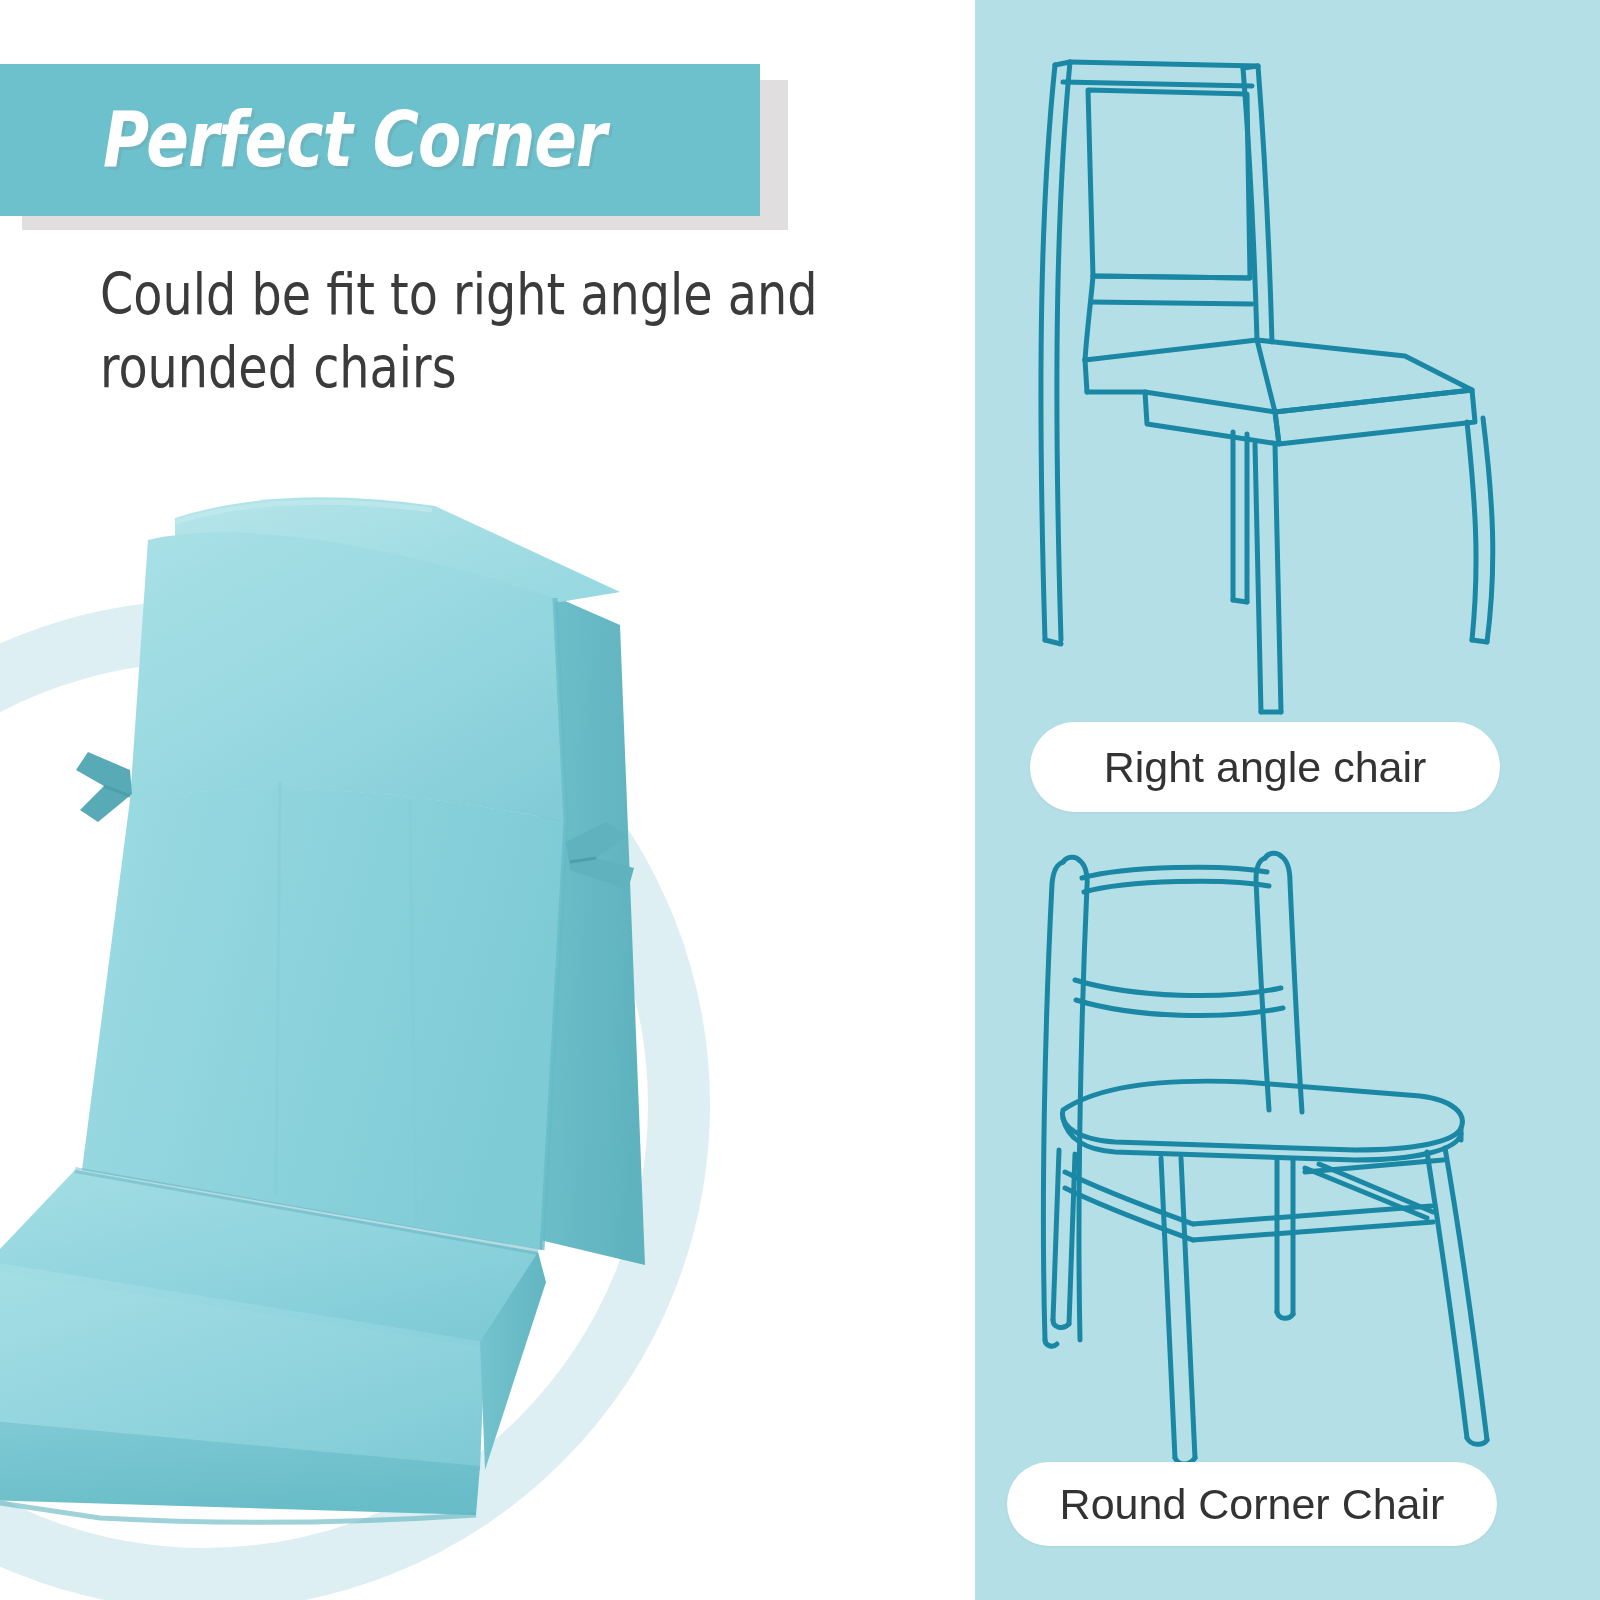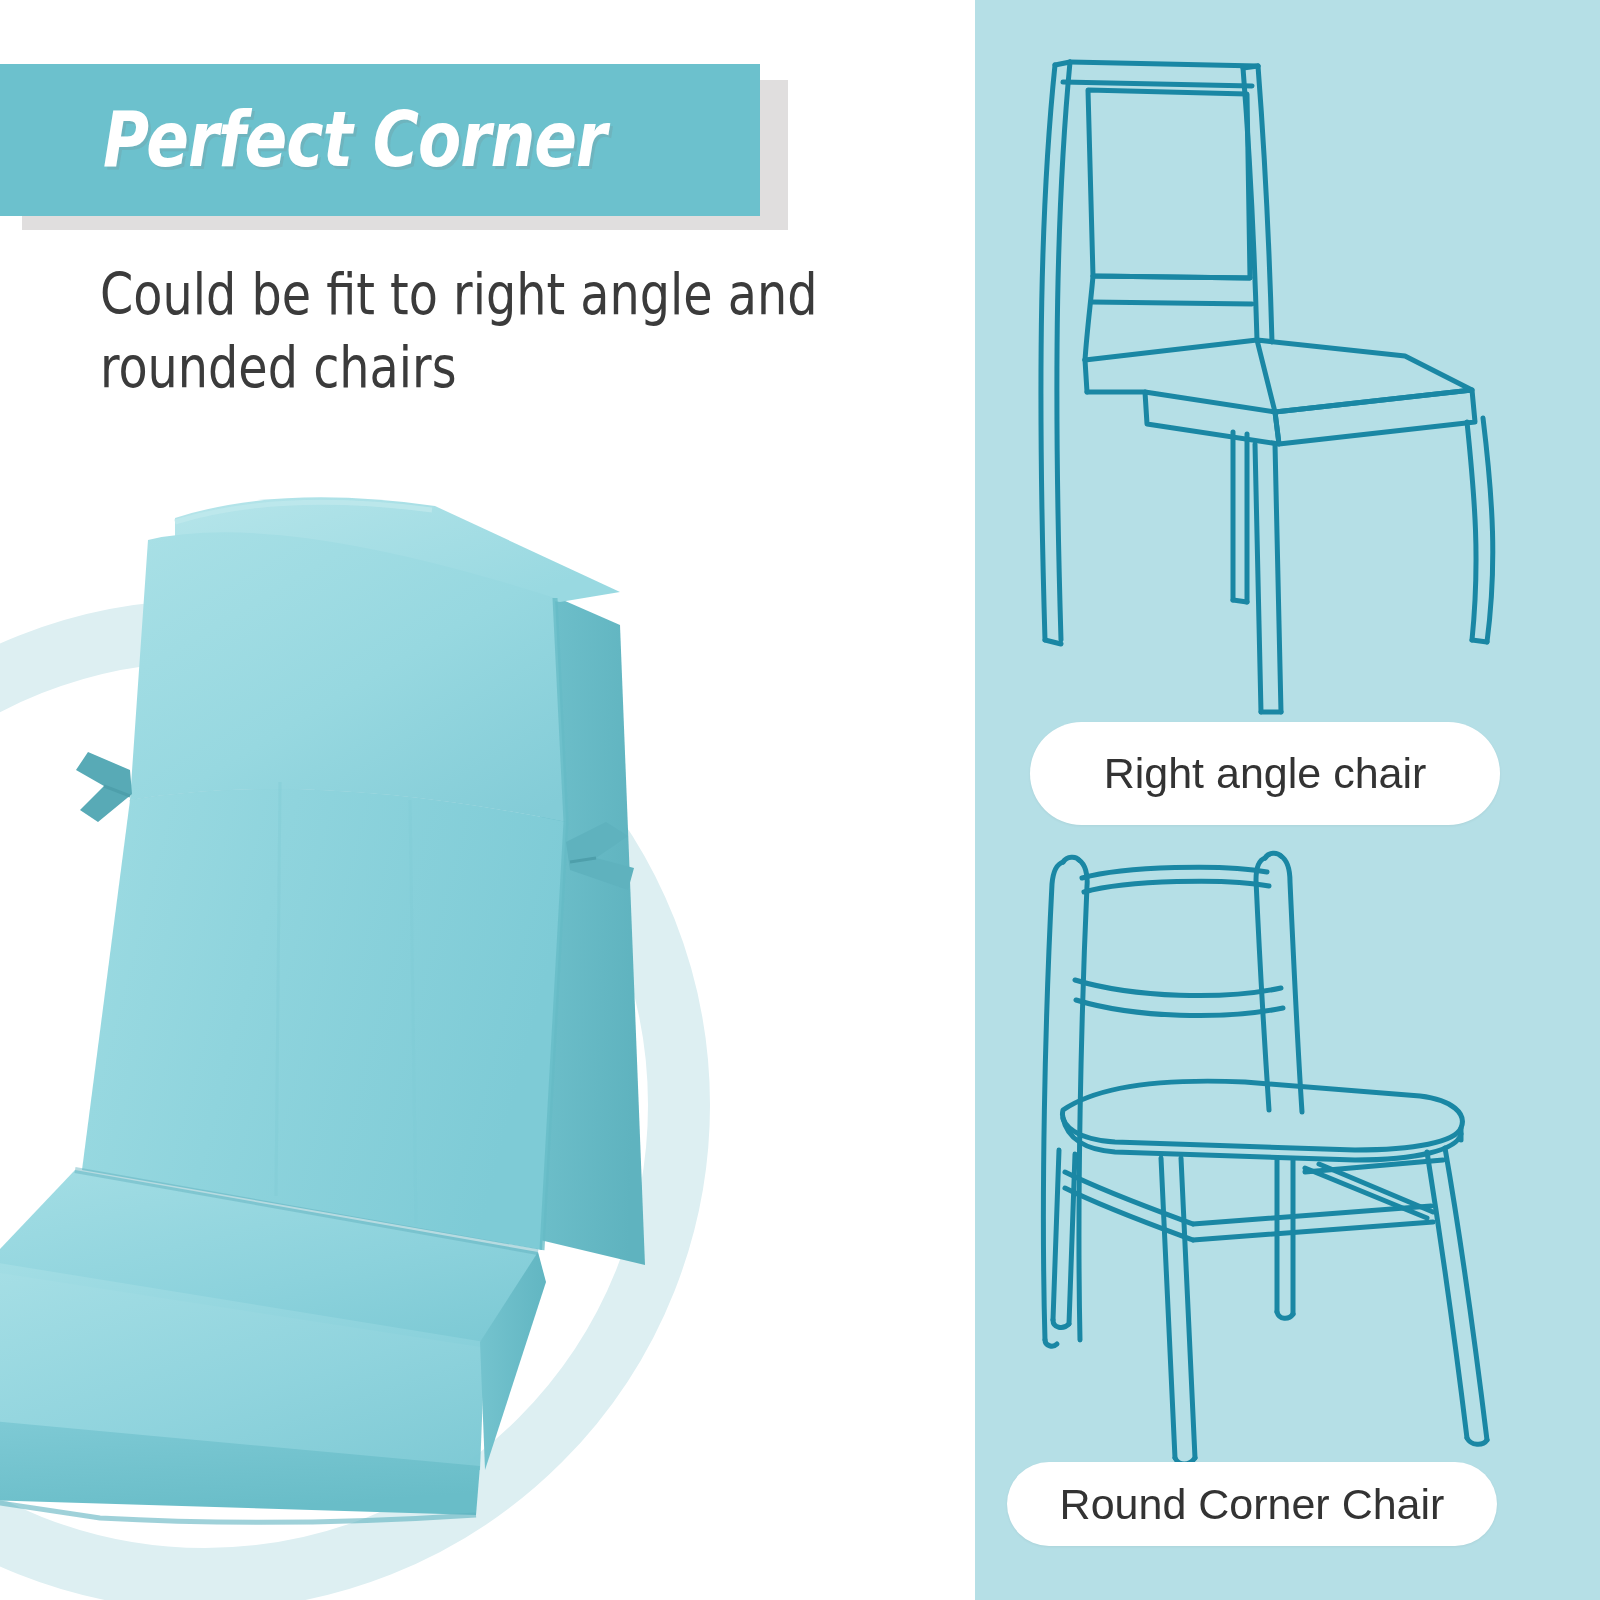--- a/index.html
+++ b/index.html
@@ -107,21 +107,21 @@
     border-radius:999px;
     display:flex; align-items:center; justify-content:center;
     color:#333333;
     font-family:"Liberation Sans", sans-serif;
     font-size:43px;
     font-weight:400;
     letter-spacing:0px;
     white-space:nowrap;
     box-shadow:0 1px 3px rgba(0,0,0,0.05);
   }
-  #pill-right-angle { left:55px;  top:722px;  width:470px; height:103px; }
+  #pill-right-angle { left:55px;  top:722px;  width:470px; height:90px; }
   #pill-round-corner{ left:32px;  top:1462px; width:490px; height:84px; }
 </style>
 </head>
 <body>
 
 <div id="page">
 
   <div id="left-panel">
 
     <div id="deco-ring"></div>

